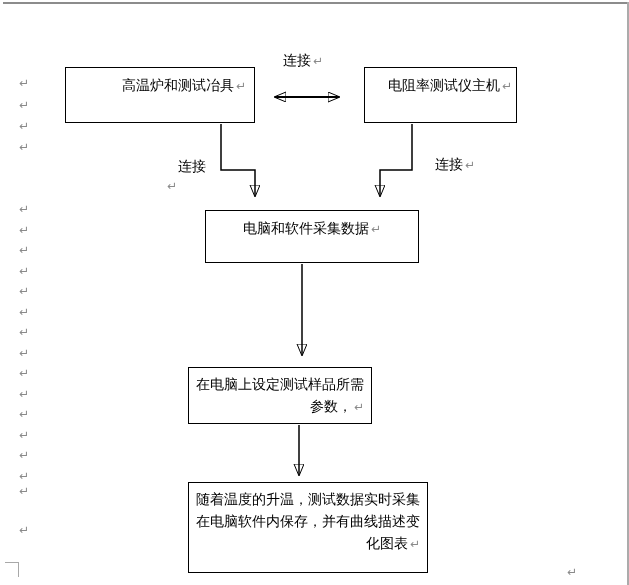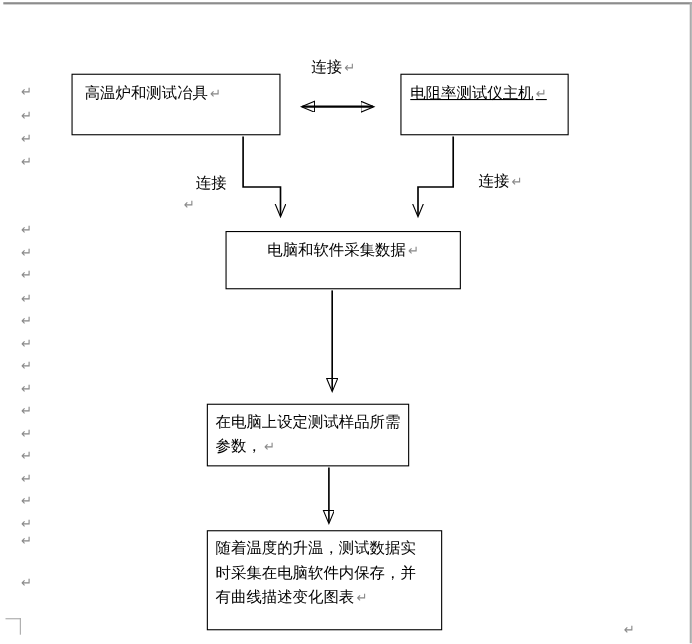--- a/index.html
+++ b/index.html
@@ -36,28 +36,28 @@
   }
   .pmark.inline{
     position:static;margin-left:2px;vertical-align:baseline;
   }
   
   .fbox{
     position:absolute;
     border:1.5px solid #000;
     background:#fff;
     box-sizing:border-box;
-    font-size:14px;color:#000;line-height:22px;
+    font-size:14px;color:#000;line-height:22px;text-align:right;
   }
   .fbox .txt{display:inline;}
   #box-furnace{left:65px;top:67px;width:190px;height:56px;padding:6px 8px 0 11px;}
-  #box-tester{left:364px;top:67px;width:153px;height:56px;padding:6px 4px 0 8px;text-decoration:underline;}
+  #box-tester{left:364px;top:67px;width:153px;height:56px;padding:6px 4px 0 8px;}
   #box-computer{left:205px;top:210px;width:214px;height:53px;padding:6px 4px 0 4px;text-align:center;}
   #box-params{left:188px;top:367px;width:184px;height:57px;padding:5px 7px 0 7px;}
-  #box-result{left:188px;top:482px;width:214px;height:91px;padding:5px 19px 0 7px;}
+  #box-result{left:188px;top:482px;width:240px;height:91px;padding:5px 7px 0 7px;}
   
   .clabel{
     position:absolute;font-size:14px;color:#000;white-space:nowrap;
   }
   #lbl-connect-top{left:283px;top:52px;}
   #lbl-connect-left{left:178px;top:158px;}
   #lbl-connect-right{left:435px;top:156px;}
   
   #connectors{
     position:absolute;left:0;top:0;width:629px;height:585px;

